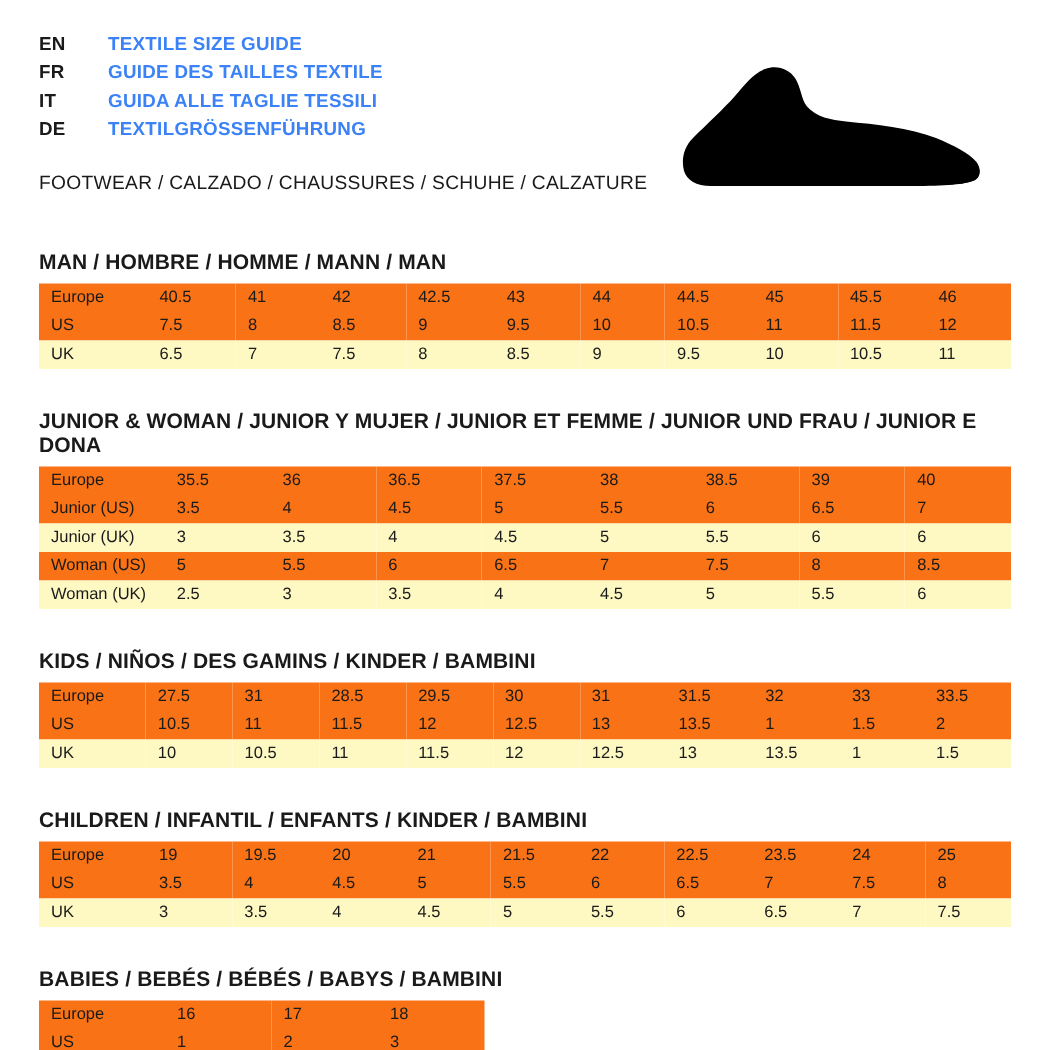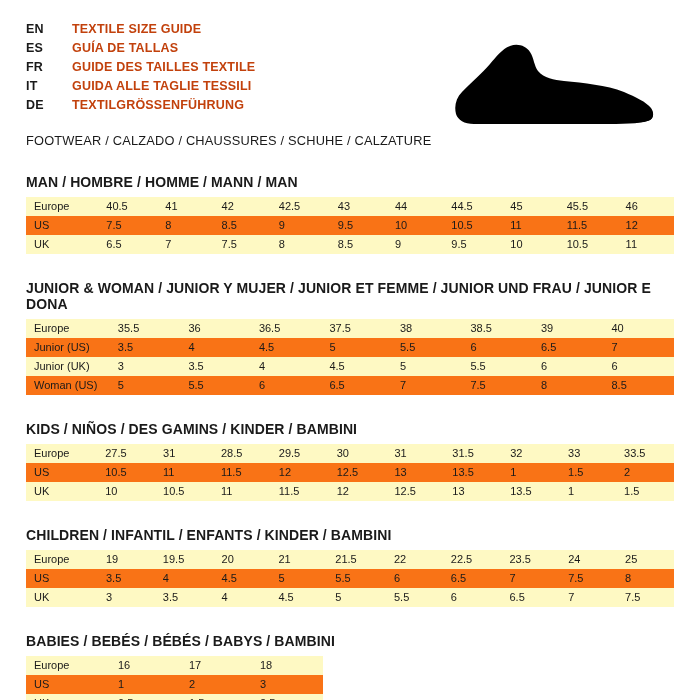--- a/index.html
+++ b/index.html
@@ -36,21 +36,21 @@
     font-weight: bold;
     letter-spacing: 0.2px;
     vertical-align: top;
     line-height: 14px;
   }
   .lang-code {
     width: 46px;
     color: #1a1a1a;
   }
   .lang-text {
-    color: #c2410c;
+    color: #3b82f6;
     text-transform: uppercase;
   }
 
   .shoe-icon {
     position: absolute;
     top: 18px;
     right: 6px;
     width: 230px;
     height: 90px;
   }
@@ -81,21 +81,21 @@
     font-size: 11px;
   }
   table.size-table td {
     height: 19px;
     padding: 0 0 0 8px;
     line-height: 19px;
     white-space: nowrap;
     border: 0;
   }
   table.size-table tr.head-row {
-    background: #fef9c3;
+    background: #f97316;
   }
   table.size-table tr.head-row td {
     font-weight: normal;
   }
   table.size-table tr.alt-row {
     background: #f97316;
   }
   table.size-table tr.band-row {
     background: #fef9c3;
   }
@@ -112,24 +112,20 @@
 <body>
 
 <div class="page">
 
   <div class="header">
     <table class="lang-table">
       <tbody>
         <tr>
           <td class="lang-code">EN</td>
           <td class="lang-text">TEXTILE SIZE GUIDE</td>
-        </tr>
-        <tr>
-          <td class="lang-code">ES</td>
-          <td class="lang-text">GUÍA DE TALLAS</td>
         </tr>
         <tr>
           <td class="lang-code">FR</td>
           <td class="lang-text">GUIDE DES TAILLES TEXTILE</td>
         </tr>
         <tr>
           <td class="lang-code">IT</td>
           <td class="lang-text">GUIDA ALLE TAGLIE TESSILI</td>
         </tr>
         <tr>
@@ -234,20 +230,31 @@
         <tr class="alt-row">
           <td class="col-label">Woman (US)</td>
           <td class="col-val">5</td>
           <td class="col-val">5.5</td>
           <td class="col-val">6</td>
           <td class="col-val">6.5</td>
           <td class="col-val">7</td>
           <td class="col-val">7.5</td>
           <td class="col-val">8</td>
           <td class="col-val">8.5</td>
+        </tr>
+        <tr class="band-row">
+          <td class="col-label">Woman (UK)</td>
+          <td class="col-val">2.5</td>
+          <td class="col-val">3</td>
+          <td class="col-val">3.5</td>
+          <td class="col-val">4</td>
+          <td class="col-val">4.5</td>
+          <td class="col-val">5</td>
+          <td class="col-val">5.5</td>
+          <td class="col-val">6</td>
         </tr>
       </tbody>
     </table>
   </div>
 
   <div class="section">
     <div class="section-title">KIDS / NIÑOS / DES GAMINS / KINDER / BAMBINI</div>
     <table class="size-table">
       <tbody>
         <tr class="head-row">

